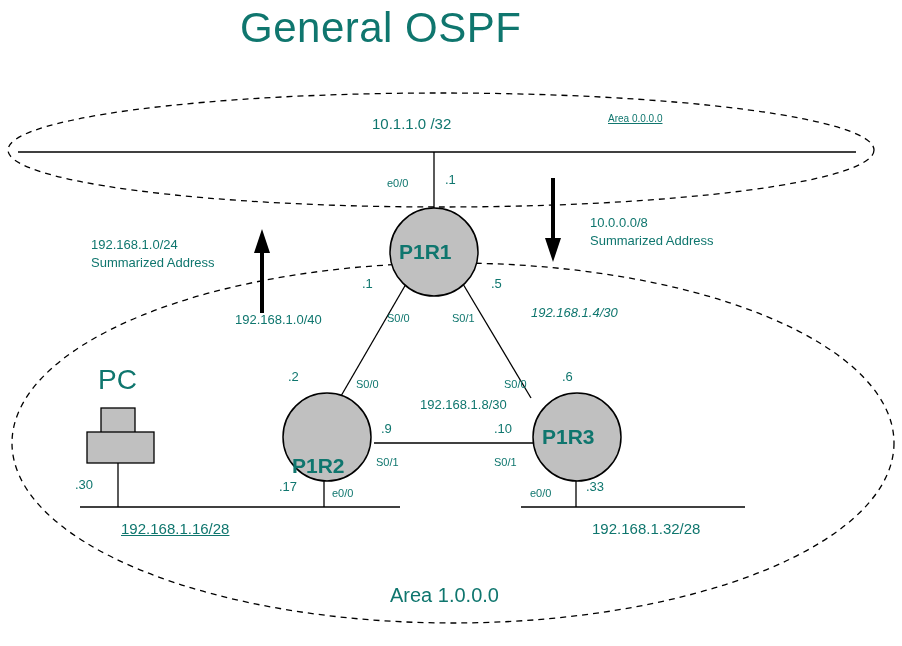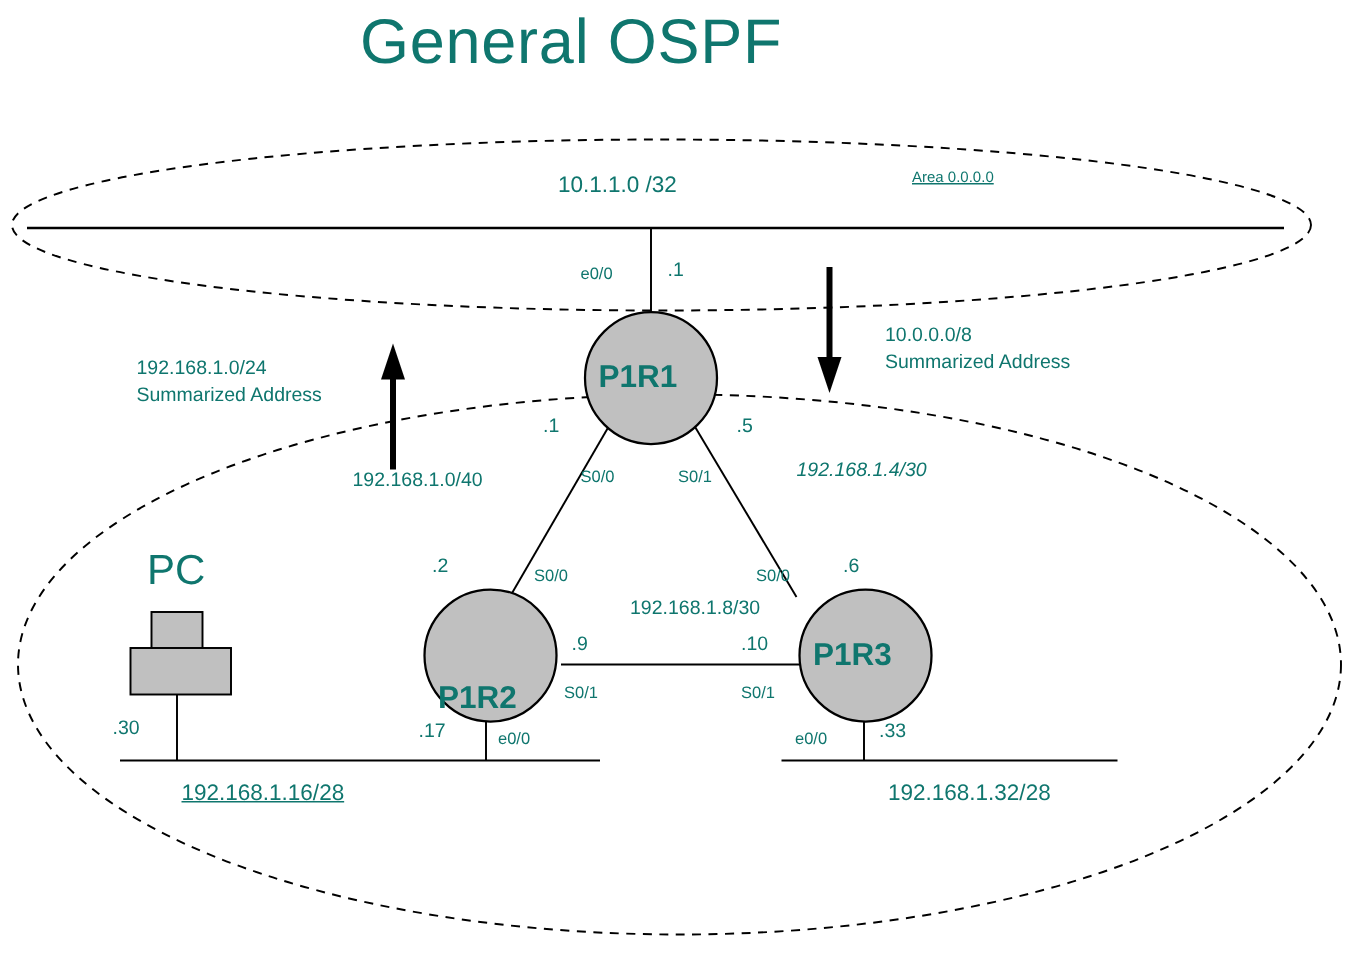--- a/index.html
+++ b/index.html
@@ -128,14 +128,15 @@
   <div class="lbl iface-lbl" style="left:504px; top:378px;">S0/0</div>
   <div class="lbl octet-lbl" style="left:562px; top:370px;">.6</div>
   <div class="lbl octet-lbl" style="left:494px; top:422px;">.10</div>
   <div class="lbl iface-lbl" style="left:494px; top:456px;">S0/1</div>
   <div class="lbl iface-lbl" style="left:530px; top:487px;">e0/0</div>
   <div class="lbl octet-lbl" style="left:586px; top:480px;">.33</div>
 
   <div class="lbl subnet-lbl" style="left:121px; top:521px;text-decoration:underline;">192.168.1.16/28</div>
   <div class="lbl subnet-lbl" style="left:592px; top:521px;">192.168.1.32/28</div>
 
+  <div class="lbl area-lbl-big" style="left:390px; top:584px;">Area 1.0.0.0</div>
 
 </div>
 
 </body></html>

